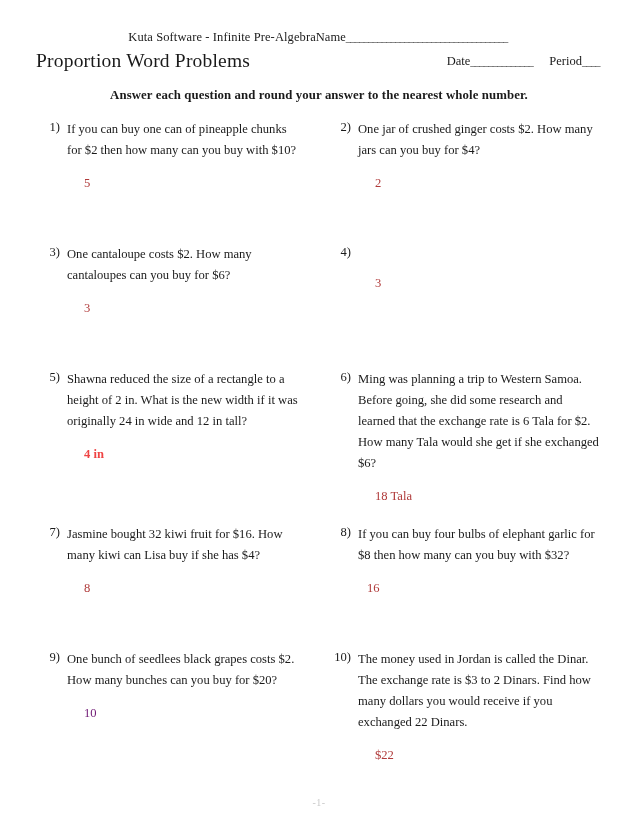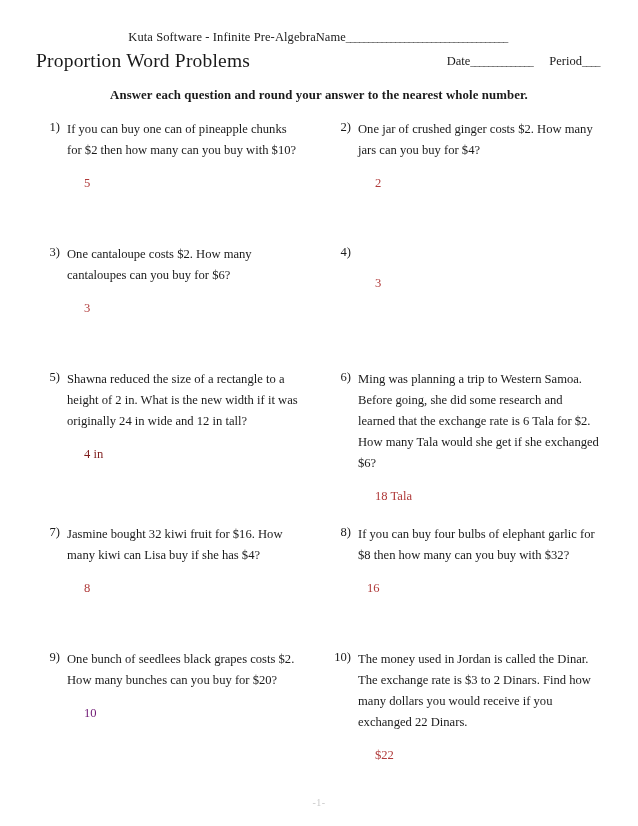--- a/index.html
+++ b/index.html
@@ -192,21 +192,21 @@
         <div class="answer" style="color: rgb(176, 58, 58);">3</div>
       </div>
     </div>
 
     <div class="prow r3">
       <div class="pcell left">
         <div class="qwrap">
           <div class="qnum">5)</div>
           <div class="qtext">Shawna reduced the size of a rectangle to a height of 2 in.  What is the new width if it was originally 24 in wide and 12 in tall?</div>
         </div>
-        <div class="answer" style="color: #7f1d1d;">4 in</div>
+        <div class="answer" style="color: #ef4444; font-weight: bold;">4 in</div>
       </div>
       <div class="pcell right">
         <div class="qwrap">
           <div class="qnum">6)</div>
           <div class="qtext">Ming was planning a trip to Western Samoa.  Before going, she did some research and learned that the exchange rate is 6 Tala for $2.  How many Tala would she get if she exchanged $6?</div>
         </div>
         <div class="answer" style="color: rgb(176, 58, 58);">18 Tala</div>
       </div>
     </div>
 

